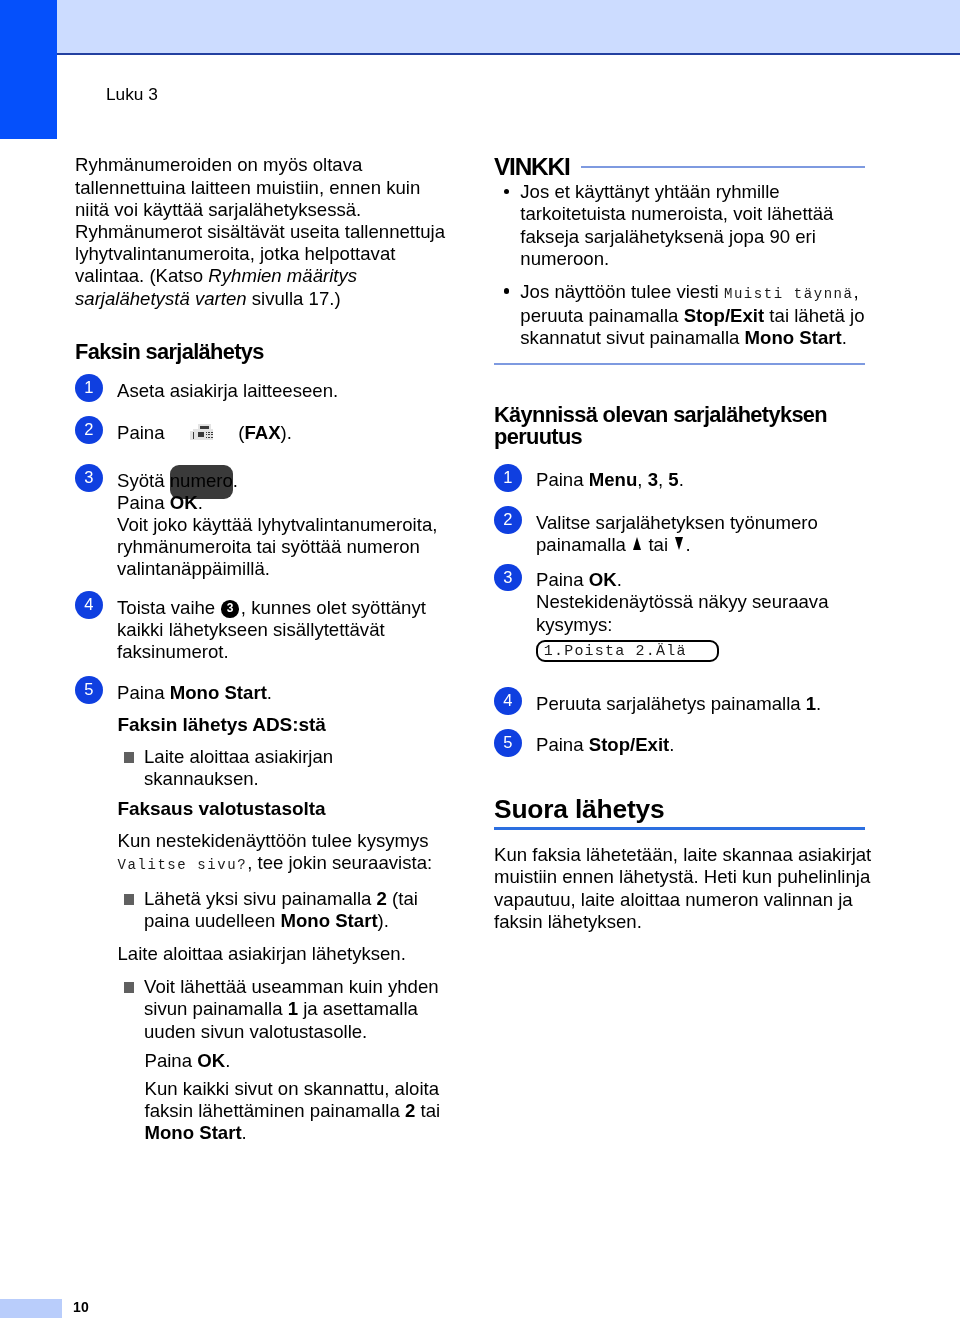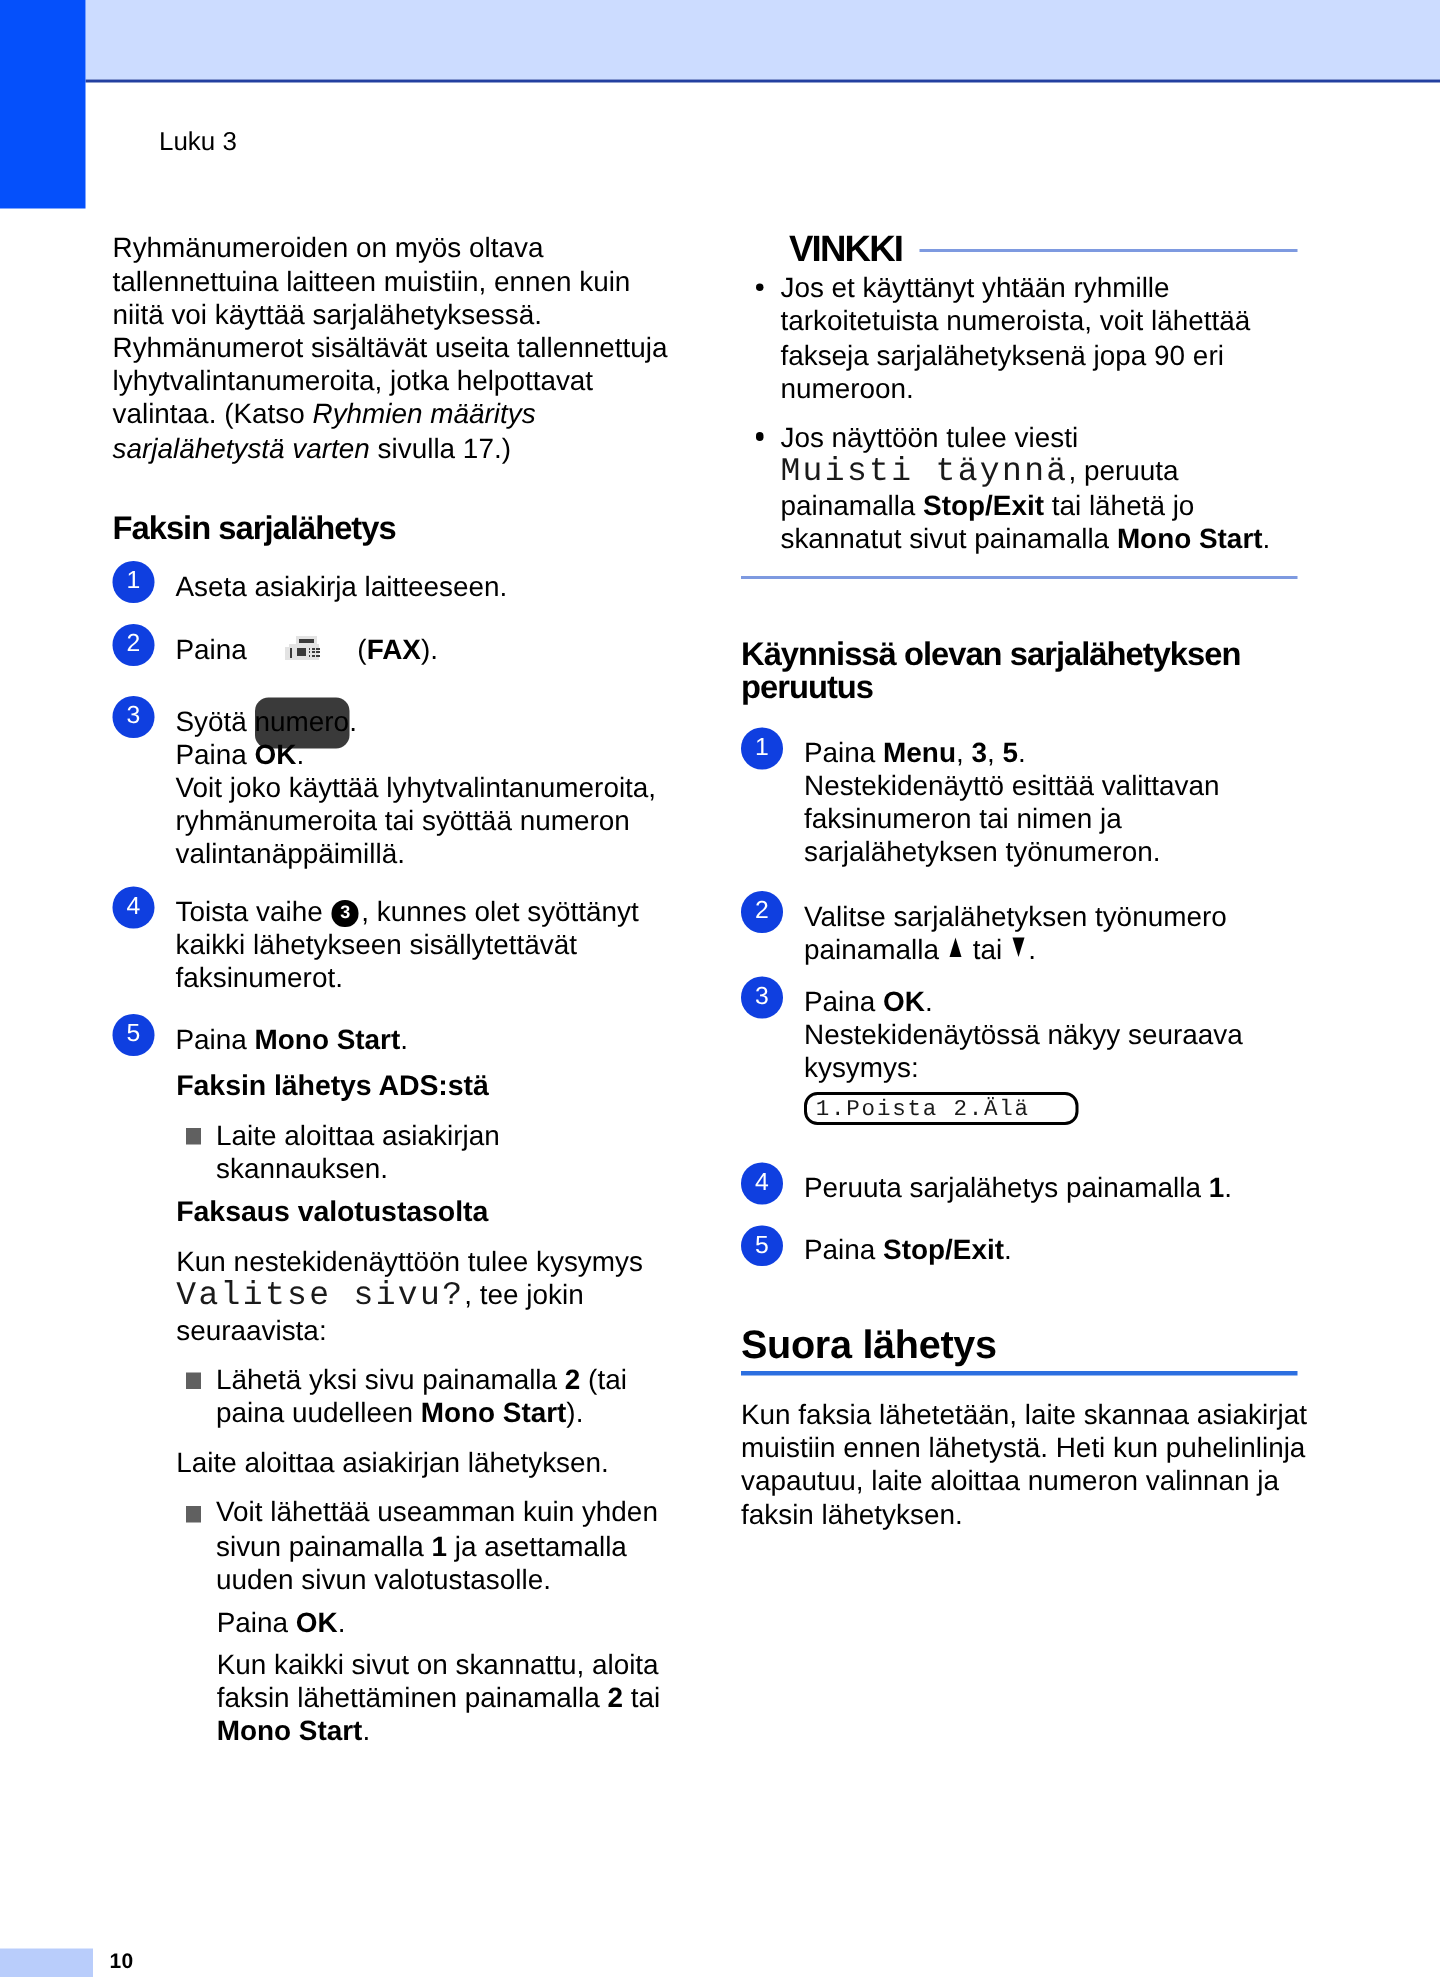--- a/index.html
+++ b/index.html
@@ -32,24 +32,24 @@
   .circ{position:absolute;left:0;top:-5.6px;width:27.8px;height:27.8px;border-radius:50%;
         background:#0f3fe0;color:#fff;font-size:16.5px;line-height:27.8px;text-align:center;}
   
   .bul{position:relative;padding-left:26.5px;font-size:18.6px;line-height:22.2px;}
   .bul::before{content:"";position:absolute;left:6px;top:6.3px;width:10.8px;height:11px;background:#606060;}
   .dot{position:relative;padding-left:26.3px;width:351px;font-size:18.6px;line-height:22.2px;}
   .dot::before{content:"";position:absolute;left:10px;top:7.7px;width:5.4px;height:5.4px;border-radius:50%;background:#000;}
 
   b{font-weight:bold;}
   i{font-style:italic;margin-top:48px;}
-  .mono{font-family:"Liberation Mono",monospace;font-size:22px;letter-spacing:1.57px;color:#1a1a1a;white-space:nowrap;}
+  .mono{font-family:"Liberation Mono",monospace;font-size:14px;letter-spacing:1.57px;color:#1a1a1a;white-space:nowrap;}
 
   
-  .note-head{display:flex;align-items:center;margin-left:32px;}
+  .note-head{display:flex;align-items:center;}
   .note-title{font-size:24.4px;font-weight:bold;letter-spacing:-1.2px;line-height:22px;}
   .note-rule{flex:1;height:2px;background:#7e9ae0;margin-left:12px;margin-right:7px;}
   .note-end{height:2px;background:#7e9ae0;margin-right:7px;}
   .arr{display:inline-block;width:9.2px;height:1px;position:relative;vertical-align:baseline;font-size:0;margin:0 1.5px;line-height:1px;overflow:visible;}
   .arr i{position:absolute;left:0;bottom:1.2px;width:0;height:0;border-left:4.6px solid transparent;border-right:4.6px solid transparent;border-bottom:13.3px solid #000;display:block;}
   .arr.dn i{border-bottom:0;border-top:13.3px solid #000;}
   .lcdtxt{font-size:15px;letter-spacing:1.2px;}
 
   .sec-h{font-size:26.4px;font-weight:bold;letter-spacing:-0.2px;line-height:26px;}
   .sec-rule{height:3px;background:#2c6fe0;margin-right:7px;}
@@ -150,21 +150,20 @@
     <p class="dot" style="margin-top:3px;">Jos et käyttänyt yhtään ryhmille tarkoitetuista numeroista, voit lähettää fakseja sarjalähetyksenä jopa 90 eri numeroon.</p>
     <p class="dot" style="margin-top:10.6px;"><span>Jos näyttöön tulee viesti </span><span class="mono">Muisti täynnä</span><span>, peruuta painamalla </span><b>Stop/Exit</b><span> tai lähetä jo skannatut sivut painamalla </span><b>Mono Start</b><span>.</span></p>
 
     <div class="note-end" style="margin-top:14px;"></div>
 
     <p class="h2" style="margin-top:38.8px;">Käynnissä olevan sarjalähetyksen peruutus</p>
 
     <div class="step" style="margin-top:20.8px;">
       <span class="circ">1</span>
       <span>Paina </span><b>Menu</b><span>, </span><b>3</b><span>, </span><b>5</b><span>.</span><br>
-      <span>Nestekidenäyttö esittää valittavan faksinumeron tai nimen ja sarjalähetyksen työnumeron.</span>
     </div>
 
     <div class="step" style="margin-top:20.2px;">
       <span class="circ">2</span>
       <span>Valitse sarjalähetyksen työnumero painamalla </span><span class="arr" aria-label="arrow-up-icon"><i></i></span><span> tai </span><span class="arr dn" aria-label="arrow-down-icon"><i></i></span><span>.</span>
     </div>
 
     <div class="step" style="margin-top:13.1px;">
       <span class="circ">3</span>
       <span>Paina </span><b>OK</b><span>.</span><br>

